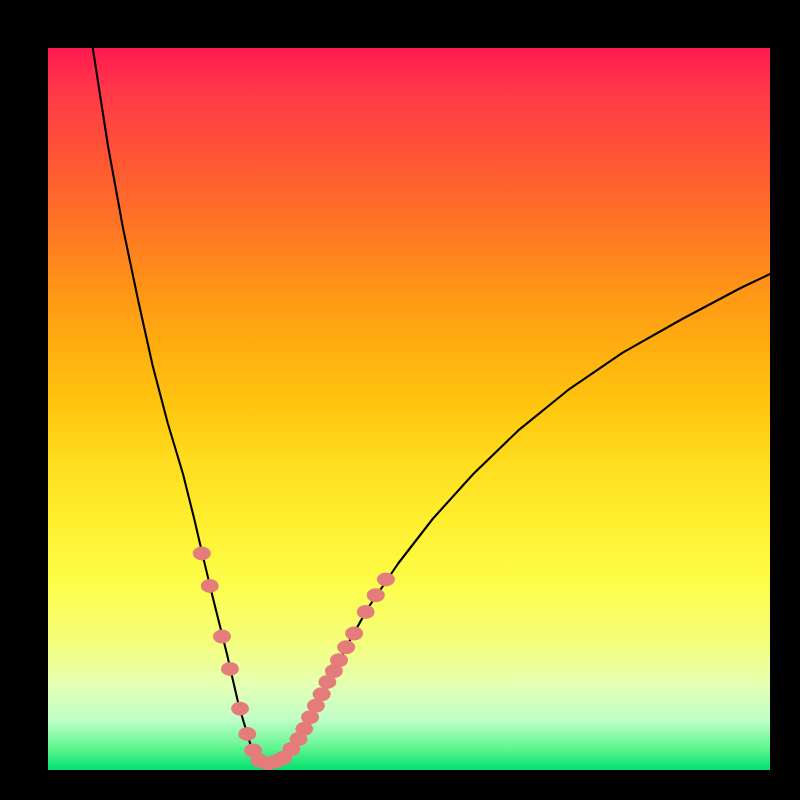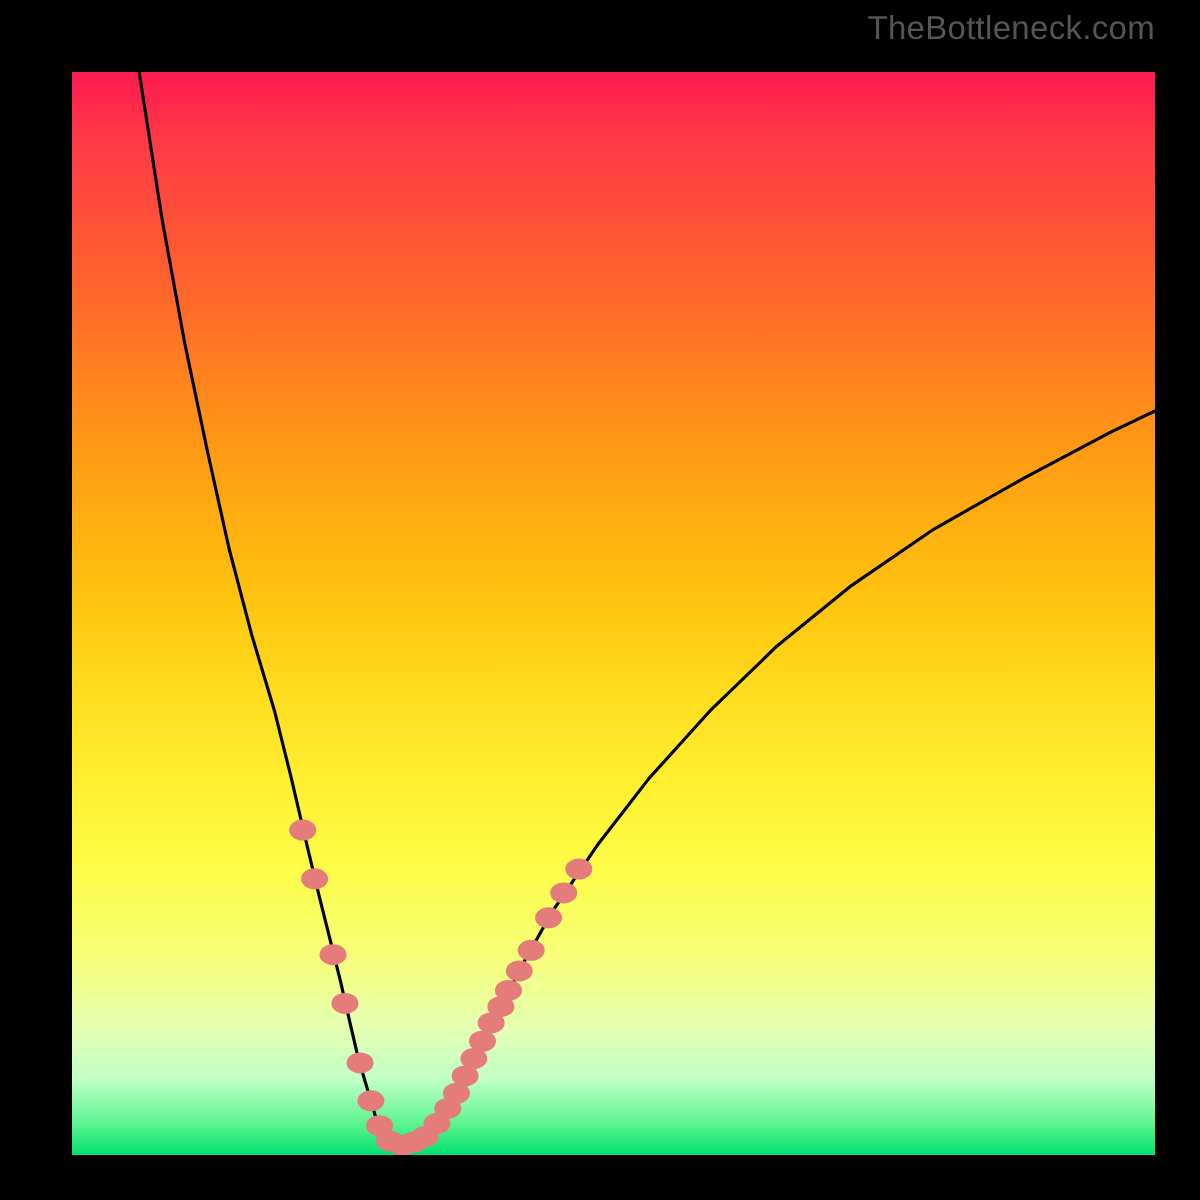--- a/index.html
+++ b/index.html
@@ -55,21 +55,20 @@
     left: 0;
     top: 0;
     width: 722px;
     height: 722px;
   }
 </style>
 </head>
 <body>
 <div class="container">
 
-  <div class="watermark">TheBottleneck.com</div>
 
   <div class="plot-area">
     <svg class="overlay" viewBox="0 0 722 722">
       <g id="curve-group">
           <path d="M 44.76 0.00 L 59.93 97.47 L 75.09 180.50 L 90.25 252.70 L 104.69 317.68 L 119.85 375.44 L 135.01 425.98 L 145.84 469.30 L 155.95 512.62 L 164.62 548.72 L 171.84 577.60 L 179.06 606.48 L 184.83 631.75 L 189.89 653.41 L 194.94 671.46 L 199.27 685.90 L 202.88 698.17 L 207.21 707.56 L 207.21 707.56 L 212.27 713.34 L 218.77 715.50 L 225.26 715.50 L 232.48 712.61 L 240.43 706.12 L 240.43 706.12 L 249.81 693.12 L 259.92 675.07 L 271.47 652.69 L 284.47 626.70 L 299.63 596.37 L 319.85 560.27 L 350.17 515.51 L 384.83 470.74 L 425.26 425.98 L 470.02 382.66 L 519.84 342.23 L 574.71 304.68 L 634.64 270.75 L 693.12 239.70 L 722.00 225.99 " fill="none" stroke="#000000" stroke-width="2.1" stroke-linecap="round" stroke-linejoin="round"></path>
         </g>
       <g id="dots-group">
           <ellipse cx="153.79" cy="505.40" rx="9" ry="7" fill="#e47c7c"></ellipse>
           <ellipse cx="161.73" cy="537.89" rx="9" ry="7" fill="#e47c7c"></ellipse>
           <ellipse cx="174.00" cy="588.43" rx="9" ry="7" fill="#e47c7c"></ellipse>

